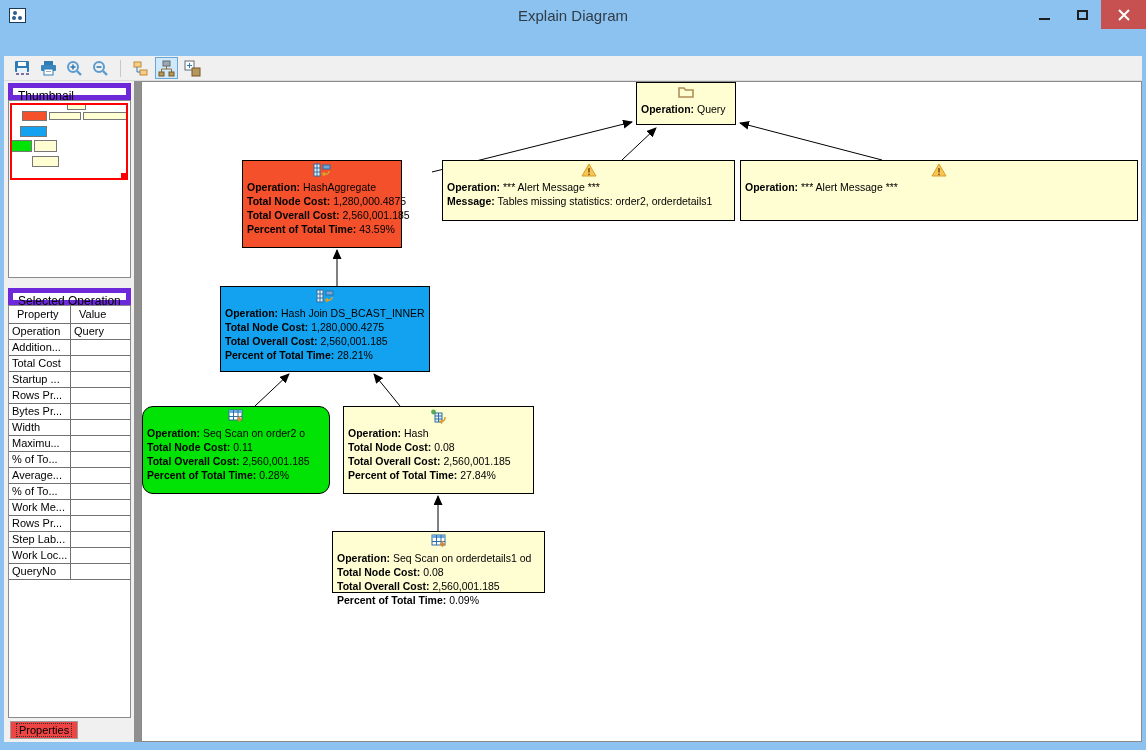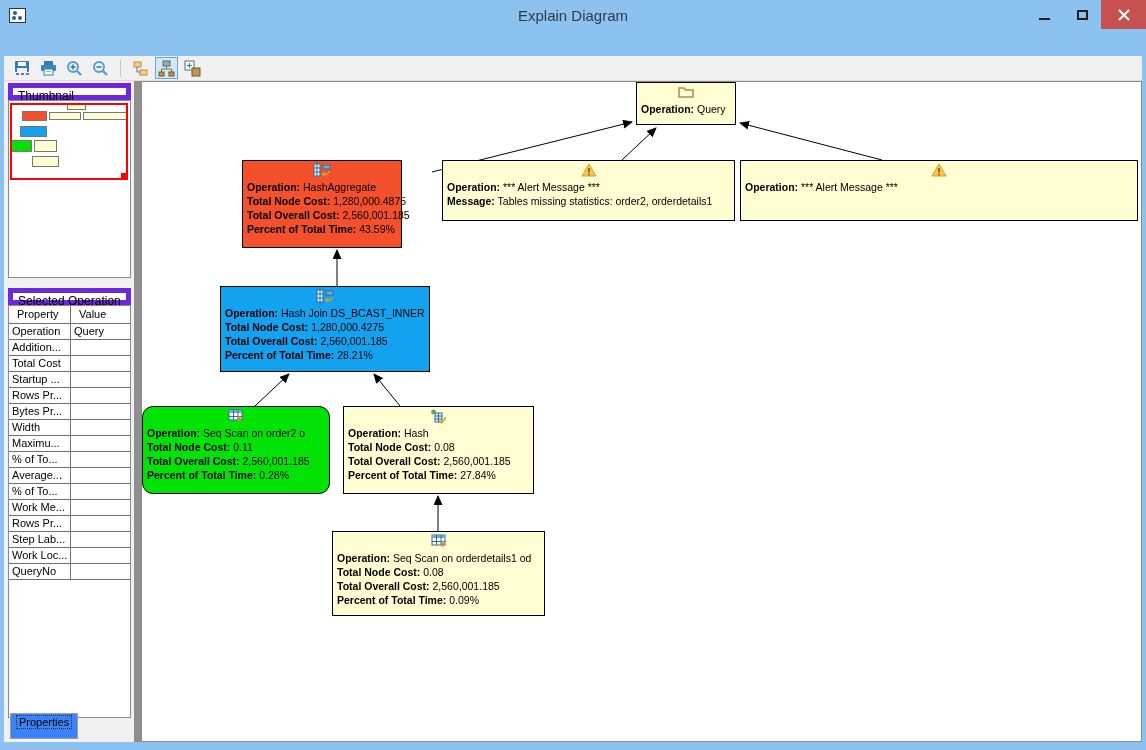--- a/index.html
+++ b/index.html
@@ -36,21 +36,21 @@
   .thumb-handle { position:absolute; right:-2px; bottom:-2px; width:7px; height:7px; background:#FF0000; }
   .mini-node { position:absolute; border:1px solid #777; }
 
   .selop-header { top:207px; }
   .prop-grid { position:absolute; left:4px; top:224px; width:123px; bottom:24px; background:#FFF; border:1px solid #8A8A8A; overflow:hidden; }
   .prop-head { display:flex; height:18px; font-size:11px; border-bottom:1px solid #707070; }
   .prop-head .cell { padding:2px 0 0 8px; }
   .prop-row { display:flex; height:16px; font-size:11px; border-bottom:1px solid #707070; }
   .cell-prop { width:62px; border-right:1px solid #707070; padding:1px 2px 0 3px; overflow:hidden; white-space:nowrap; }
   .cell-val { flex:1; padding:1px 2px 0 3px; overflow:hidden; white-space:nowrap; }
-  .properties-tab { position:absolute; left:6px; bottom:3px; height:26px; background:#3b82f6; border:1px solid #9E9E9E; font-size:11px; padding:2px 6px; }
+  .properties-tab { position:absolute; left:6px; bottom:3px; height:18px; background:#ef4444; border:1px solid #9E9E9E; font-size:11px; padding:2px 6px; }
   .properties-tab span { outline:1px dotted #333; padding:0 2px; }
 
   .splitter { position:absolute; left:130px; top:0; bottom:0; width:7px; background:#8F8F8F; }
 
   
   .canvas { position:absolute; left:137px; top:0; right:0; bottom:0; background:#FFF; border:1px solid #8A8A8A; overflow:hidden; }
   .edges { position:absolute; left:0; top:0; width:1000px; height:660px; }
 
   .node { position:absolute; border:1px solid #000; font-size:10.5px; line-height:14px; color:#000; padding:2px 4px 3px; white-space:nowrap; }
   .node .icon-row { text-align:center; height:17px; }
@@ -354,21 +354,21 @@
               <line x1="8.5" y1="4" x2="8.5" y2="13" stroke="#2F6EA0"></line>
             <path d="M15,8 C15,11.5 13,13 10.5,12.5 L12,14.5 M10.5,12.5 L12.5,11" fill="none" stroke="#D99E2B" stroke-width="1.5"></path>
           </svg>
         </div>
         <div><b>Operation:</b> <span>Hash</span></div>
         <div><b>Total Node Cost:</b> <span>0.08</span></div>
         <div><b>Total Overall Cost:</b> <span>2,560,001.185</span></div>
         <div><b>Percent of Total Time:</b> <span>27.84%</span></div>
       </div>
 
-      <div class="node n-yellow" style="left:190px; top:449px; width:213px; height:85px;">
+      <div class="node n-yellow" style="left:190px; top:449px; width:213px; height:62px;">
         <div class="icon-row">
           <svg width="16" height="14" viewBox="0 0 16 14">
             <rect x="1" y="1" width="13" height="10" fill="#fff" stroke="#2F6EA0"></rect>
               <rect x="1" y="1" width="13" height="3" fill="#6FA8DC"></rect>
               <line x1="1" y1="7.5" x2="14" y2="7.5" stroke="#2F6EA0"></line>
               <line x1="5.5" y1="1" x2="5.5" y2="11" stroke="#2F6EA0"></line>
               <line x1="10" y1="1" x2="10" y2="11" stroke="#2F6EA0"></line>
             <path d="M11.5,7 L11.5,11 M9.5,9.5 L11.5,12 L13.5,9.5" fill="none" stroke="#D9882B" stroke-width="1.7"></path>
           </svg>
         </div>

